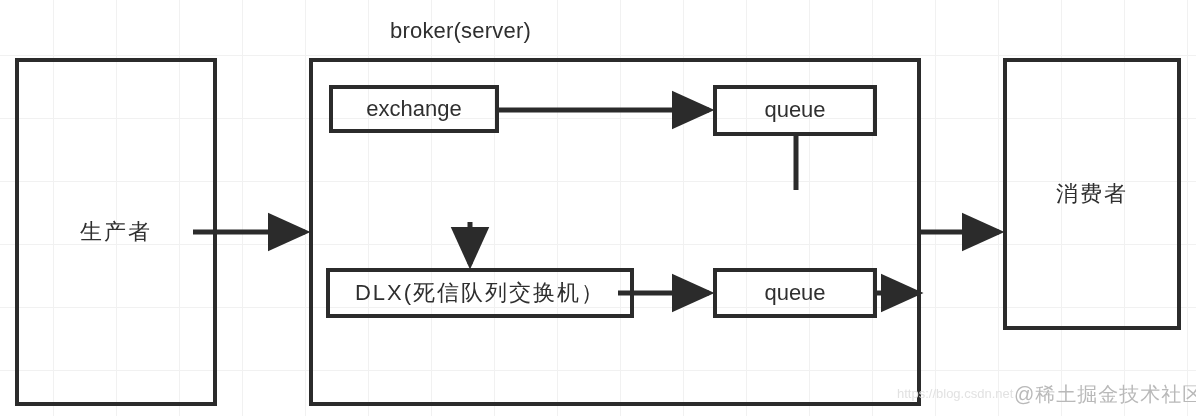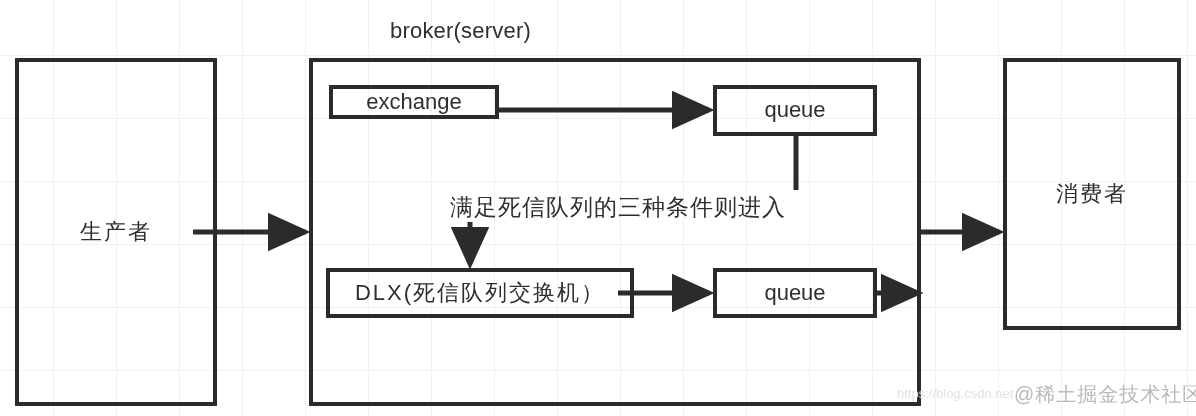--- a/index.html
+++ b/index.html
@@ -52,21 +52,21 @@
   #producer-box {
     left: 15px; top: 58px; width: 202px; height: 348px;
   }
   #consumer-box {
     left: 1003px; top: 58px; width: 178px; height: 272px;
   }
   #broker-box {
     left: 309px; top: 58px; width: 612px; height: 348px;
   }
   #exchange-box {
-    left: 329px; top: 85px; width: 170px; height: 34px;
+    left: 329px; top: 85px; width: 170px; height: 48px;
   }
   #queue-top-box {
     left: 713px; top: 85px; width: 164px; height: 51px;
   }
   #dlx-box {
     left: 326px; top: 268px; width: 308px; height: 50px;
   }
   #queue-bottom-box {
     left: 713px; top: 268px; width: 164px; height: 50px;
   }
@@ -125,21 +125,20 @@
   </div>
 
   <div class="box" id="dlx-box">
     <span class="box-label cjk">DLX(死信队列交换机）</span>
   </div>
 
   <div class="box" id="queue-bottom-box">
     <span class="box-label">queue</span>
   </div>
 
-  <div class="dlx-note">满足死信队列的三种条件则进入</div>
 
   <div class="box" id="consumer-box">
     <span class="box-label cjk">消费者</span>
   </div>
 
   <svg class="arrow-svg" viewBox="0 0 1196 416">
     <defs>
       <marker id="ah" markerWidth="9" markerHeight="9" refX="7.5" refY="4.5" orient="auto" markerUnits="strokeWidth">
         <path d="M0,0.6 L8.6,4.5 L0,8.4 z" fill="#2b2b2b"></path>
       </marker>

